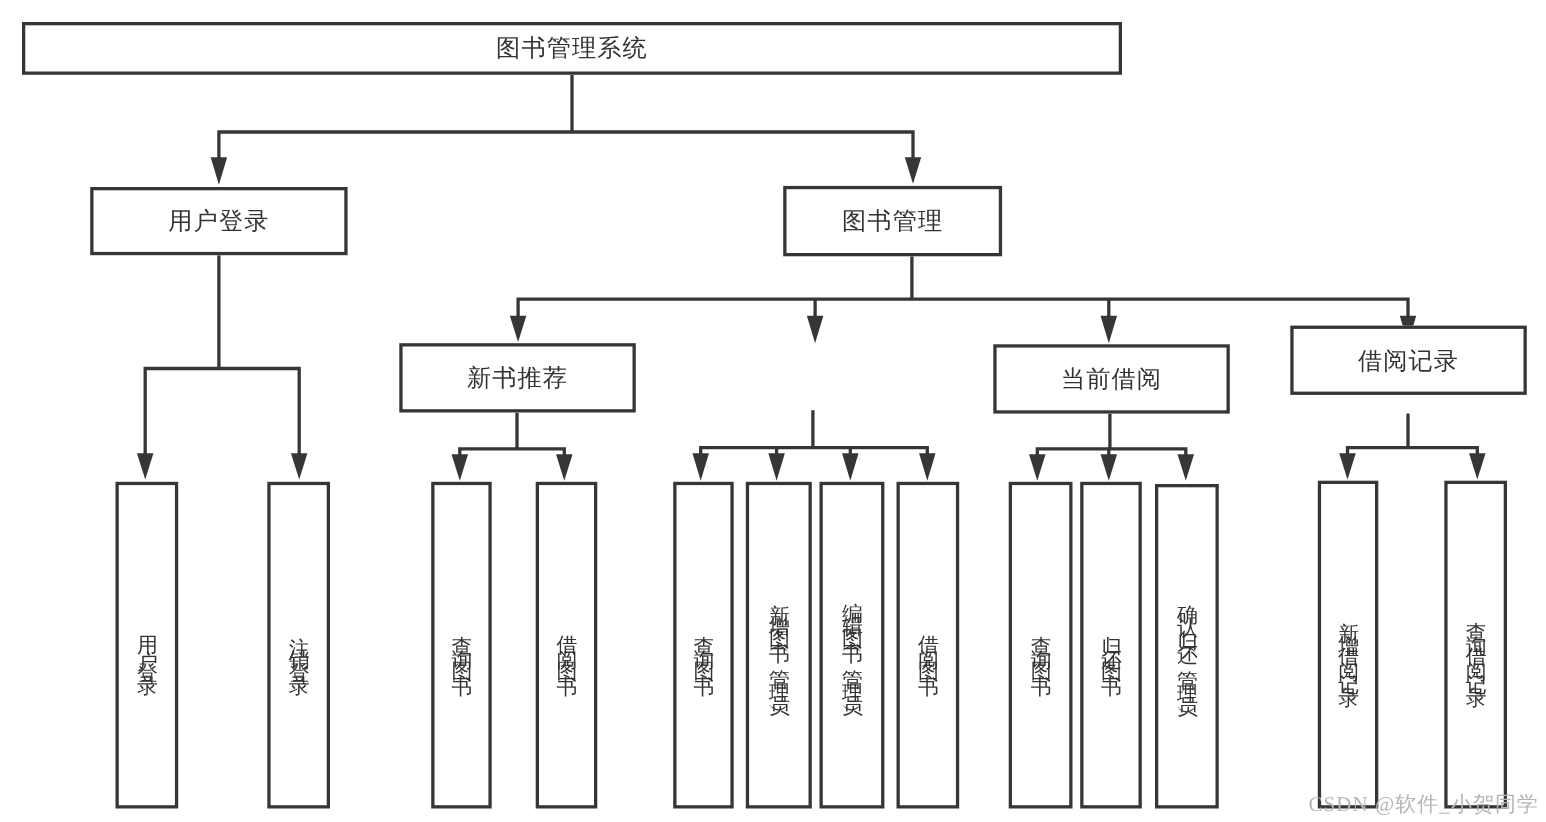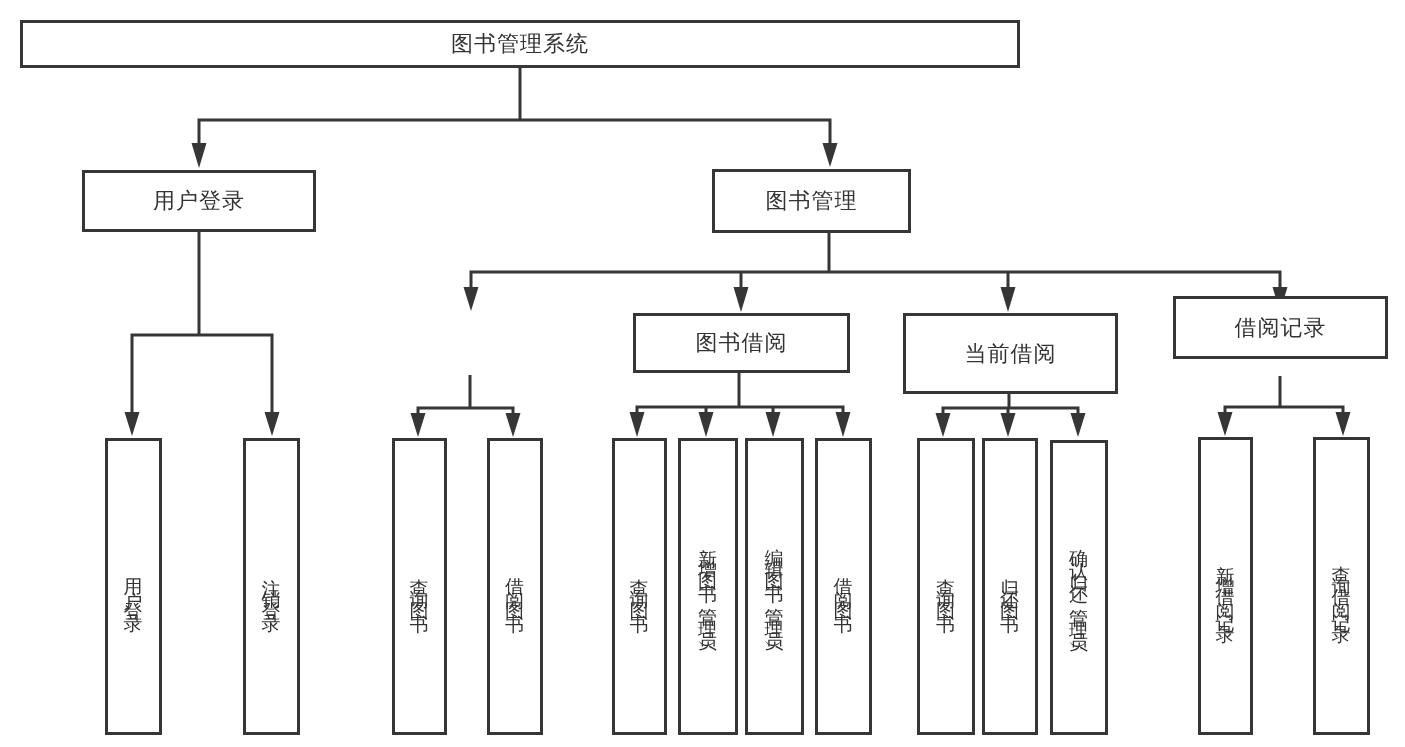--- a/index.html
+++ b/index.html
@@ -98,24 +98,24 @@
     <span class="lbl">图书管理系统</span>
   </div>
 
   <div class="node h" style="left:82px;top:170px;width:234px;height:62px">
     <span class="lbl">用户登录</span>
   </div>
   <div class="node h" style="left:712px;top:169px;width:199px;height:64px">
     <span class="lbl">图书管理</span>
   </div>
 
-  <div class="node h" style="left:633px;top:313px;width:217px;height:60px">
-    <span class="lbl">图书借阅</span>
+  <div class="node h" style="left:363px;top:312px;width:215px;height:63px">
+    <span class="lbl">新书推荐</span>
   </div>
-  <div class="node h" style="left:903px;top:313px;width:215px;height:81px">
+  <div class="node h" style="left:903px;top:313px;width:215px;height:63px">
     <span class="lbl">当前借阅</span>
   </div>
   <div class="node h" style="left:1173px;top:296px;width:215px;height:63px">
     <span class="lbl">借阅记录</span>
   </div>
 
   <div class="node v" style="left:105px;top:438px;width:57px;height:297px">
     <span class="lbl">用户登录</span>
   </div>
   <div class="node v" style="left:243px;top:438px;width:57px;height:297px">
@@ -152,13 +152,14 @@
     <span class="lbl">确认归还（管理员）</span>
   </div>
 
   <div class="node v" style="left:1198px;top:437px;width:55px;height:298px">
     <span class="lbl">新增借阅记录</span>
   </div>
   <div class="node v" style="left:1313px;top:437px;width:57px;height:298px">
     <span class="lbl">查询借阅记录</span>
   </div>
 
+  <div class="watermark">CSDN @软件_小贺同学</div>
 </div>
 
 </body></html>

